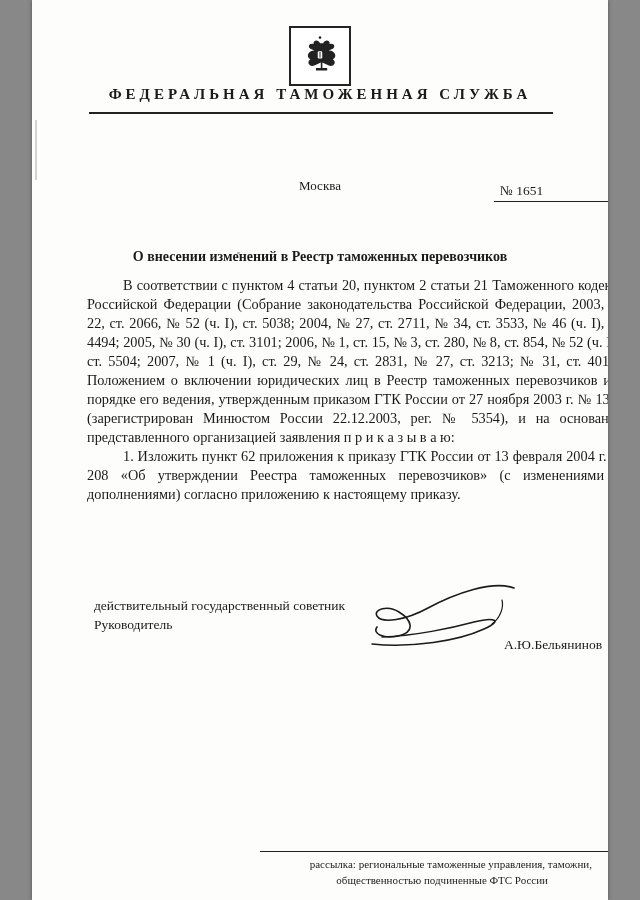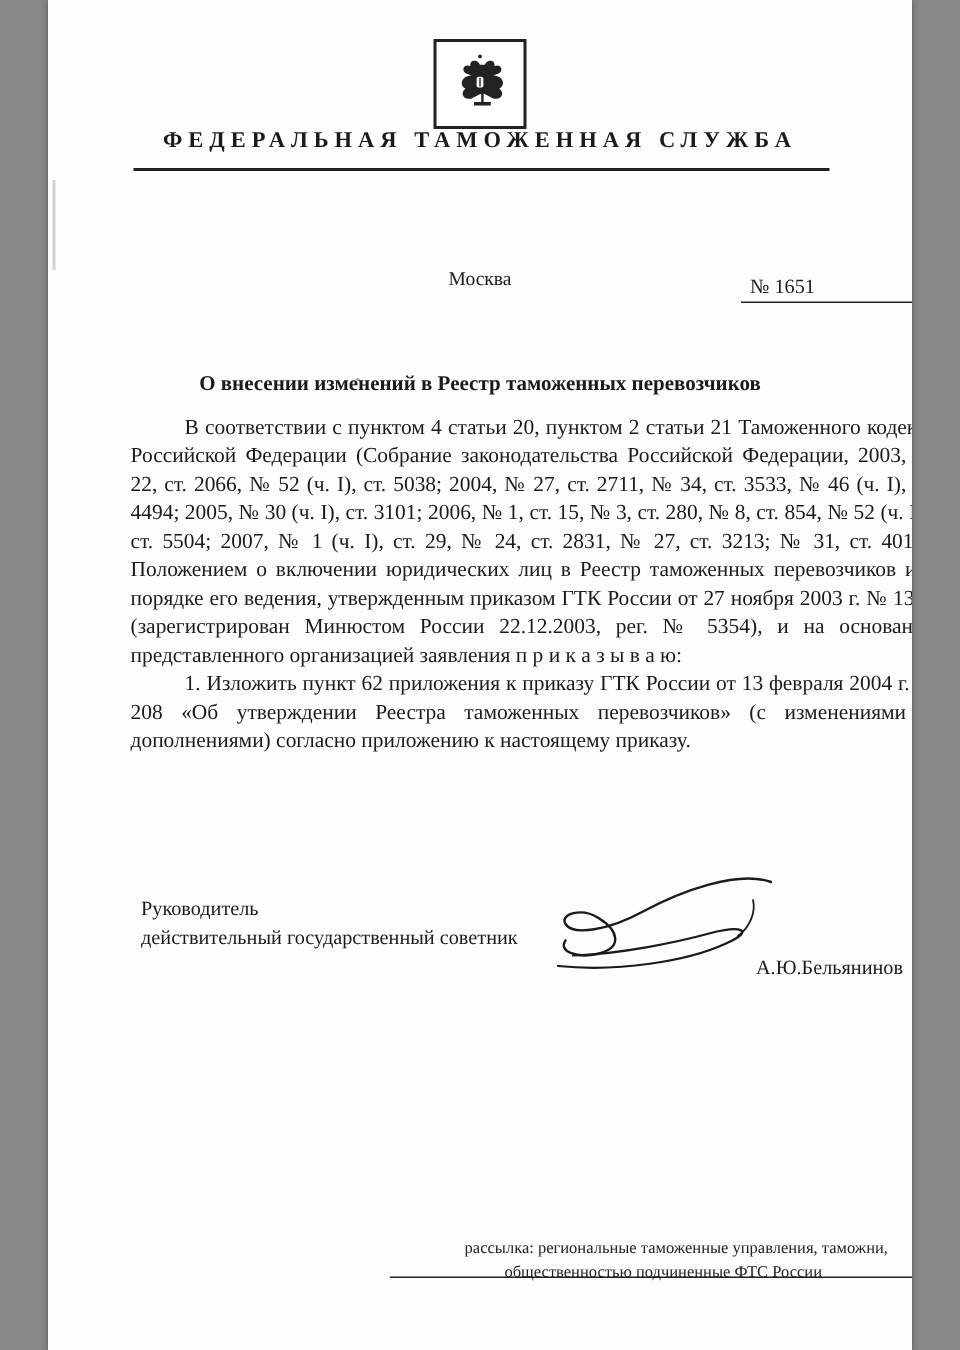--- a/index.html
+++ b/index.html
@@ -69,21 +69,21 @@
   }
   .signature-svg{
     position:absolute;top:578px;left:322px;
     width:168px;height:92px;pointer-events:none;
   }
   .footer-rule{
     position:absolute;top:851px;left:228px;right:0;
     border-top:1.5px solid #222;height:0;
   }
   .footer{
-    position:absolute;top:824px;right:16px;width:420px;
+    position:absolute;top:856px;right:16px;width:420px;
     font-size:11px;line-height:16px;text-align:right;
     color:#222;
   }
   .footer .line2{padding-right:44px;}
   .speck{position:absolute;background:#555;border-radius:50%;}
 </style>
 </head>
 <body>
 
 <div class="page">
@@ -118,22 +118,22 @@
   <div class="city">Москва</div>
 
   <div class="doc-title">О внесении изменений в Реестр таможенных перевозчиков</div>
 
   <div class="body">
     <p>В соответствии с пунктом 4 статьи 20, пунктом 2 статьи 21 Таможенного кодекса Российской Федерации (Собрание законодательства Российской Федерации, 2003, № 22, ст. 2066, № 52 (ч. I), ст. 5038; 2004, № 27, ст. 2711, № 34, ст. 3533, № 46 (ч. I), ст. 4494; 2005, № 30 (ч. I), ст. 3101; 2006, № 1, ст. 15, № 3, ст. 280, № 8, ст. 854, № 52 (ч. II), ст. 5504; 2007, № 1 (ч. I), ст. 29, № 24, ст. 2831, № 27, ст. 3213; № 31, ст. 4011), Положением о включении юридических лиц в Реестр таможенных перевозчиков и о порядке его ведения, утвержденным приказом ГТК России от 27 ноября 2003 г. № 1343 (зарегистрирован Минюстом России 22.12.2003, рег. № 5354), и на основании представленного организацией заявления п р и к а з ы в а ю:</p>
     <p>1. Изложить пункт 62 приложения к приказу ГТК России от 13 февраля 2004 г. № 208 «Об утверждении Реестра таможенных перевозчиков» (с изменениями и дополнениями) согласно приложению к настоящему приказу.</p>
   </div>
 
   <div class="sign-block">
+    <div>действительный государственный советник</div>
     <div>Руководитель</div>
-    <div>действительный государственный советник</div>
   </div>
 
   <div class="signature-svg">
     <svg width="168" height="92" viewBox="0 0 168 92">
       <path d="M160 10
                C138 2 100 16 74 30
                C52 42 28 46 23 38
                C19 31 34 27 45 34
                C58 42 62 54 44 58
                C30 61 18 56 23 49" fill="none" stroke="#1a1a1a" stroke-width="1.6" stroke-linecap="round"></path>

